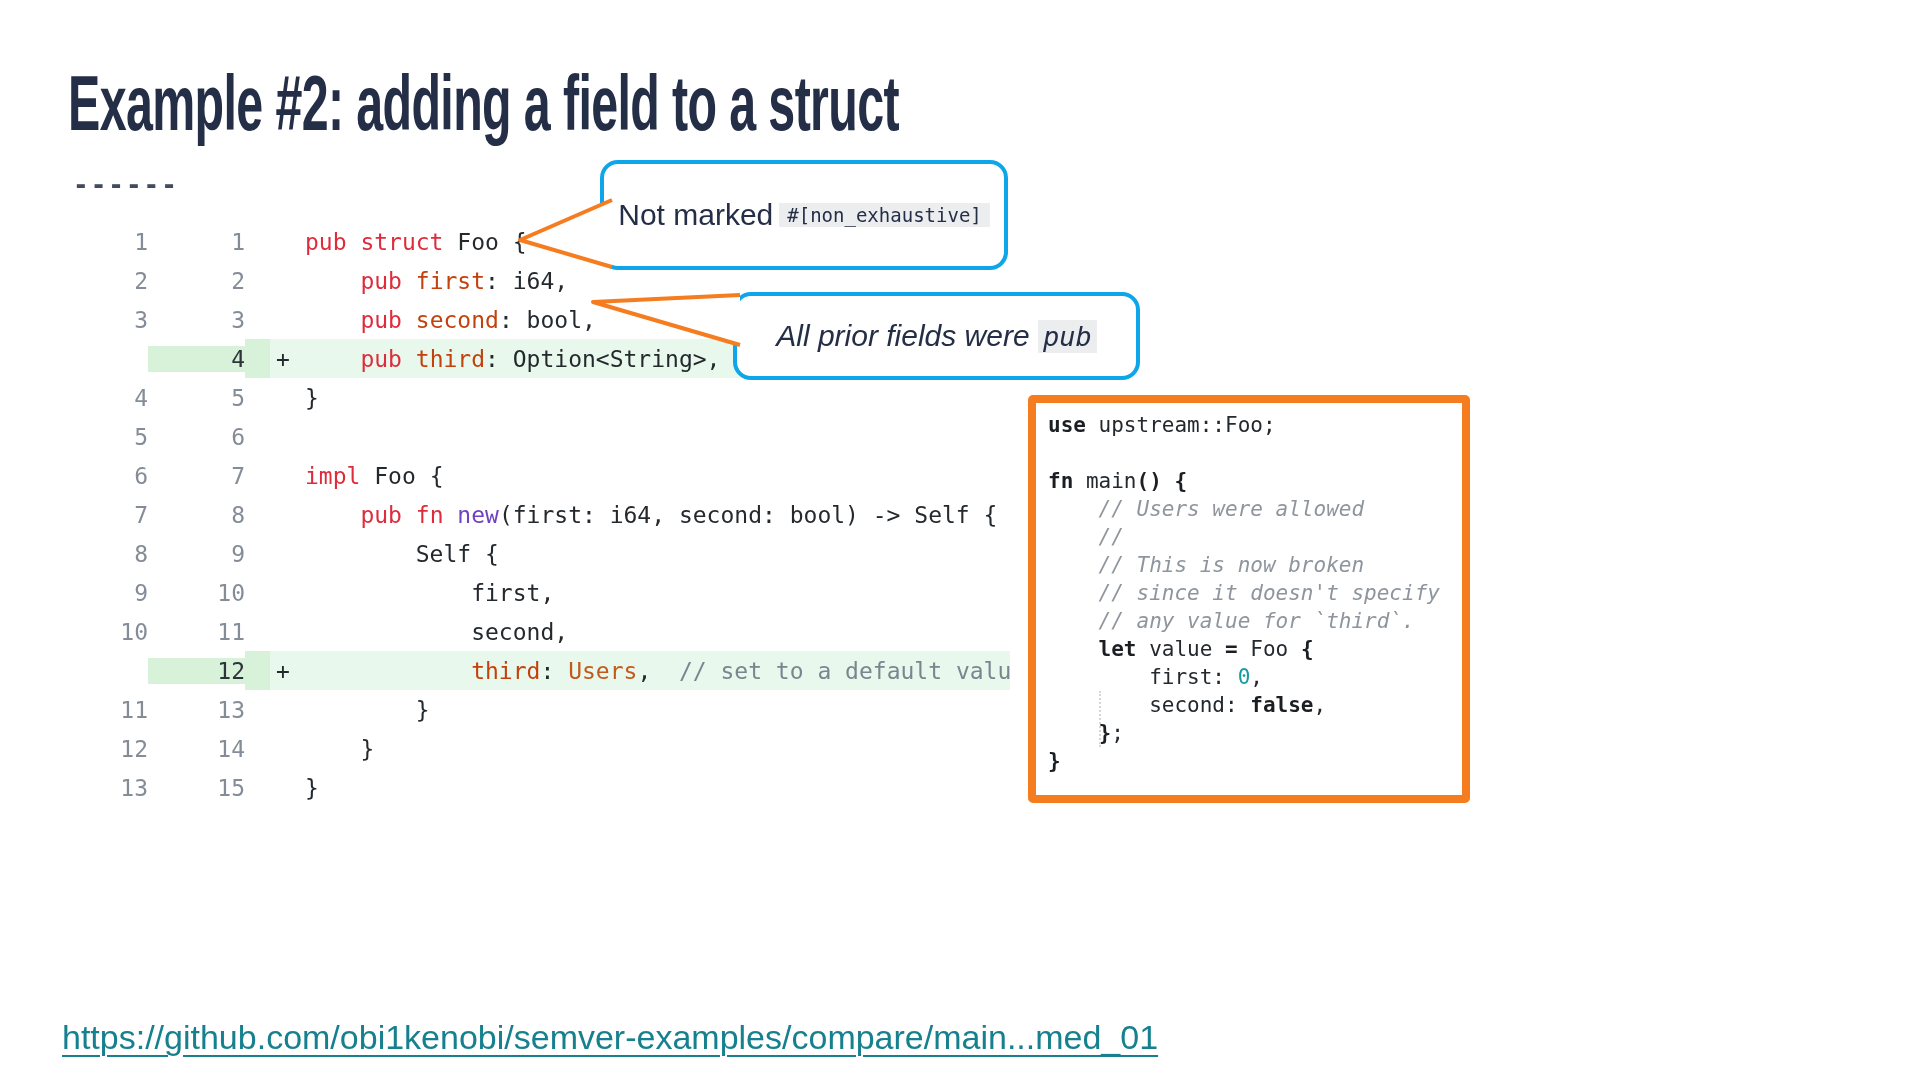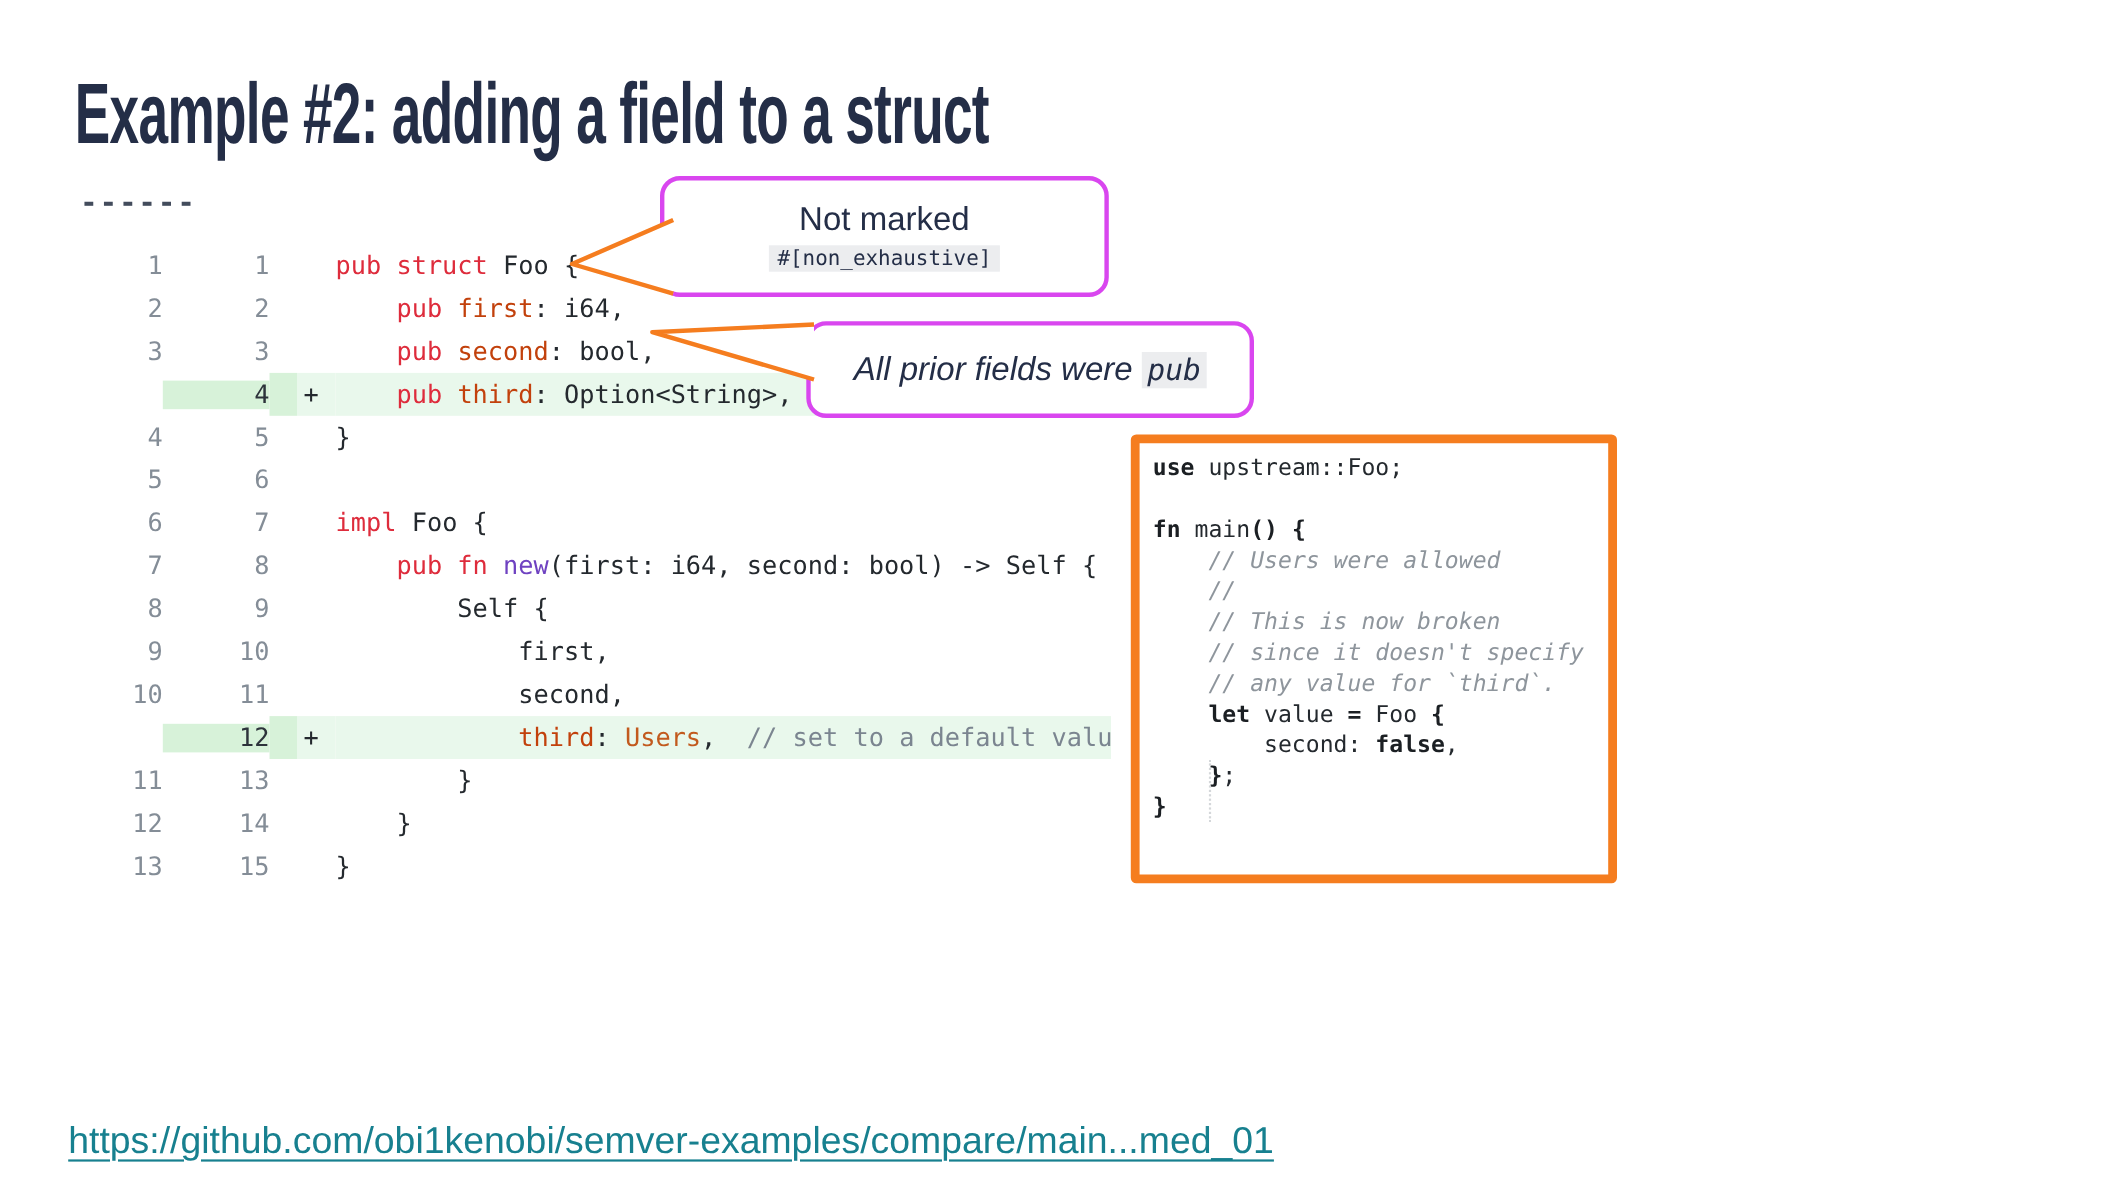--- a/index.html
+++ b/index.html
@@ -37,22 +37,22 @@
   .kw    { color:#de2c3c; }
   .id    { color:#c2410c; }
   .fnm   { color:#6f42c1; }
   .const { color:#c25a1e; }
   .cm    { color:#7b8590; }
   .pl    { color:#24292e; }
 
   
   .bubble {
     position:absolute; background:#ffffff;
-    border:4px solid #d946ef; border-radius:18px;
-    display:flex; flex-direction:column; align-items:center; justify-content:center;
+    border:4px solid #0ea5e9; border-radius:18px;
+    display:flex; align-items:center; justify-content:center;
     z-index:5; color:#242e47;
   }
   .bubble1 { left:600px; top:160px; width:408px; height:110px; gap:6px; }
   .bubble1 .line1 { font-size:30px; }
   .bubble1 .codeline {
     font-family:"DejaVu Sans Mono", monospace; font-size:19px;
     background:#ecedef; padding:1px 8px; color:#242e47;
   }
   .bubble2 { left:733px; top:292px; width:407px; height:88px;font-style:italic; }
   .bubble2 .line1 { font-size:30px; white-space:pre; }
@@ -217,18 +217,19 @@
   <div class="guide"></div>
 <div class="pline"><span class="b">use</span><span class="pl"> upstream::Foo;</span></div>
     <div class="pline">&nbsp;</div>
     <div class="pline"><span class="b">fn</span><span class="pl"> main</span><span class="b">()</span><span class="pl"> </span><span class="b">{</span></div>
     <div class="pline"><span class="pl">    </span><span class="cm">// Users were allowed</span></div>
     <div class="pline"><span class="pl">    </span><span class="cm">//</span></div>
     <div class="pline"><span class="pl">    </span><span class="cm">// This is now broken</span></div>
     <div class="pline"><span class="pl">    </span><span class="cm">// since it doesn't specify</span></div>
     <div class="pline"><span class="pl">    </span><span class="cm">// any value for `third`.</span></div>
     <div class="pline"><span class="pl">    </span><span class="b">let</span><span class="pl"> value </span><span class="b">=</span><span class="pl"> Foo </span><span class="b">{</span></div>
+    <div class="pline"><span class="pl">        first: </span><span class="num">0</span><span class="pl">,</span></div>
     <div class="pline"><span class="pl">        second: </span><span class="b">false</span><span class="pl">,</span></div>
     <div class="pline"><span class="pl">    </span><span class="b">}</span><span class="pl">;</span></div>
     <div class="pline"><span class="b">}</span></div>
   </div>
 
 <a class="link" href="#">https://github.com/obi1kenobi/semver-examples/compare/main...med_01</a>
 
 </body></html>

